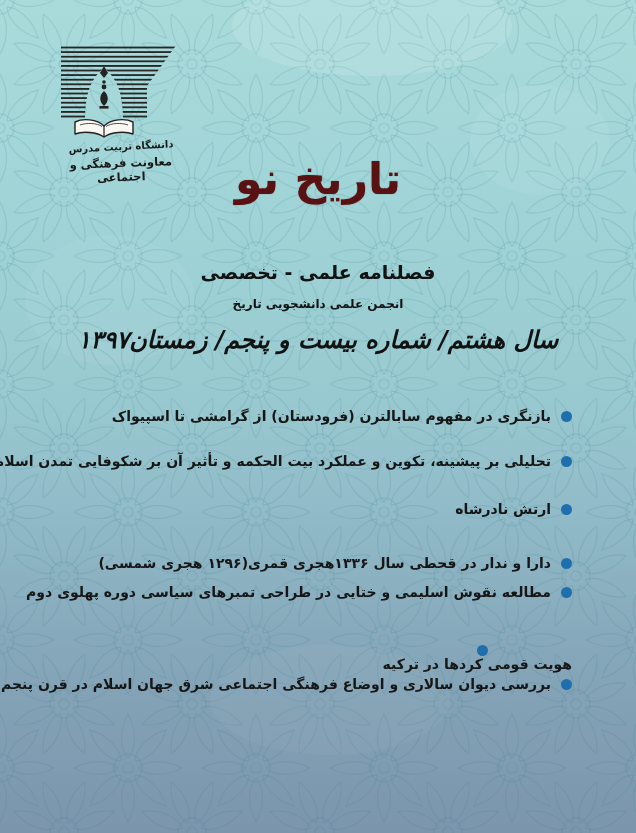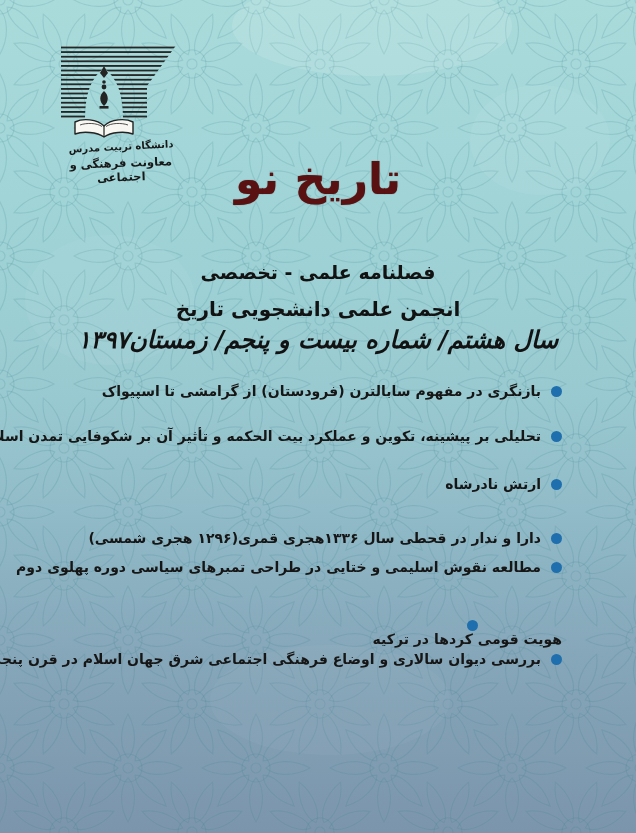--- a/index.html
+++ b/index.html
@@ -18,26 +18,27 @@
   .logo-uni{font-size:10px;font-weight:bold;margin-top:1px;letter-spacing:0;transform:rotate(-3deg);}
   .logo-dept{font-size:11.5px;font-weight:bold;margin-top:4px;transform:rotate(-2deg);}
   
   .title{
     position:absolute;top:146px;left:0;right:0;text-align:center;direction:rtl;
     font-size:44px;font-weight:bold;color:#5a1112;line-height:1.5;
     text-shadow:0 0 1px rgba(60,10,10,.6);
   }
   .sub{position:absolute;left:0;right:0;text-align:center;direction:rtl;color:#121212;font-weight:bold;}
   .sub1{top:261px;font-size:19px;}
-  .sub2{top:297px;font-size:20px;}
+  .sub2{top:297px;font-size:12px;}
   .sub3{top:326px;font-size:24px;font-style:italic;}
   
   .article{
-    position:absolute;right:74px;direction:rtl;display:flex;align-items:center;
+    position:absolute;right:64px;direction:rtl;display:flex;align-items:center;
     white-space:nowrap;
+    margin-top:25px;
   }
   .bullet{width:11px;height:11px;border-radius:50%;background:#1f6fae;margin-left:10px;flex:0 0 auto;}
   .article-title{font-size:14px;font-weight:bold;color:#161616;}
   .a1{top:383px;} .a2{top:428px;} .a3{top:476px;} .a4{top:530px;}
   .a5{top:559px;} .a6{top:620px;flex-direction:column;} .a7{top:651px;}
 </style>
 </head>
 <body>
 
 <div class="cover">

